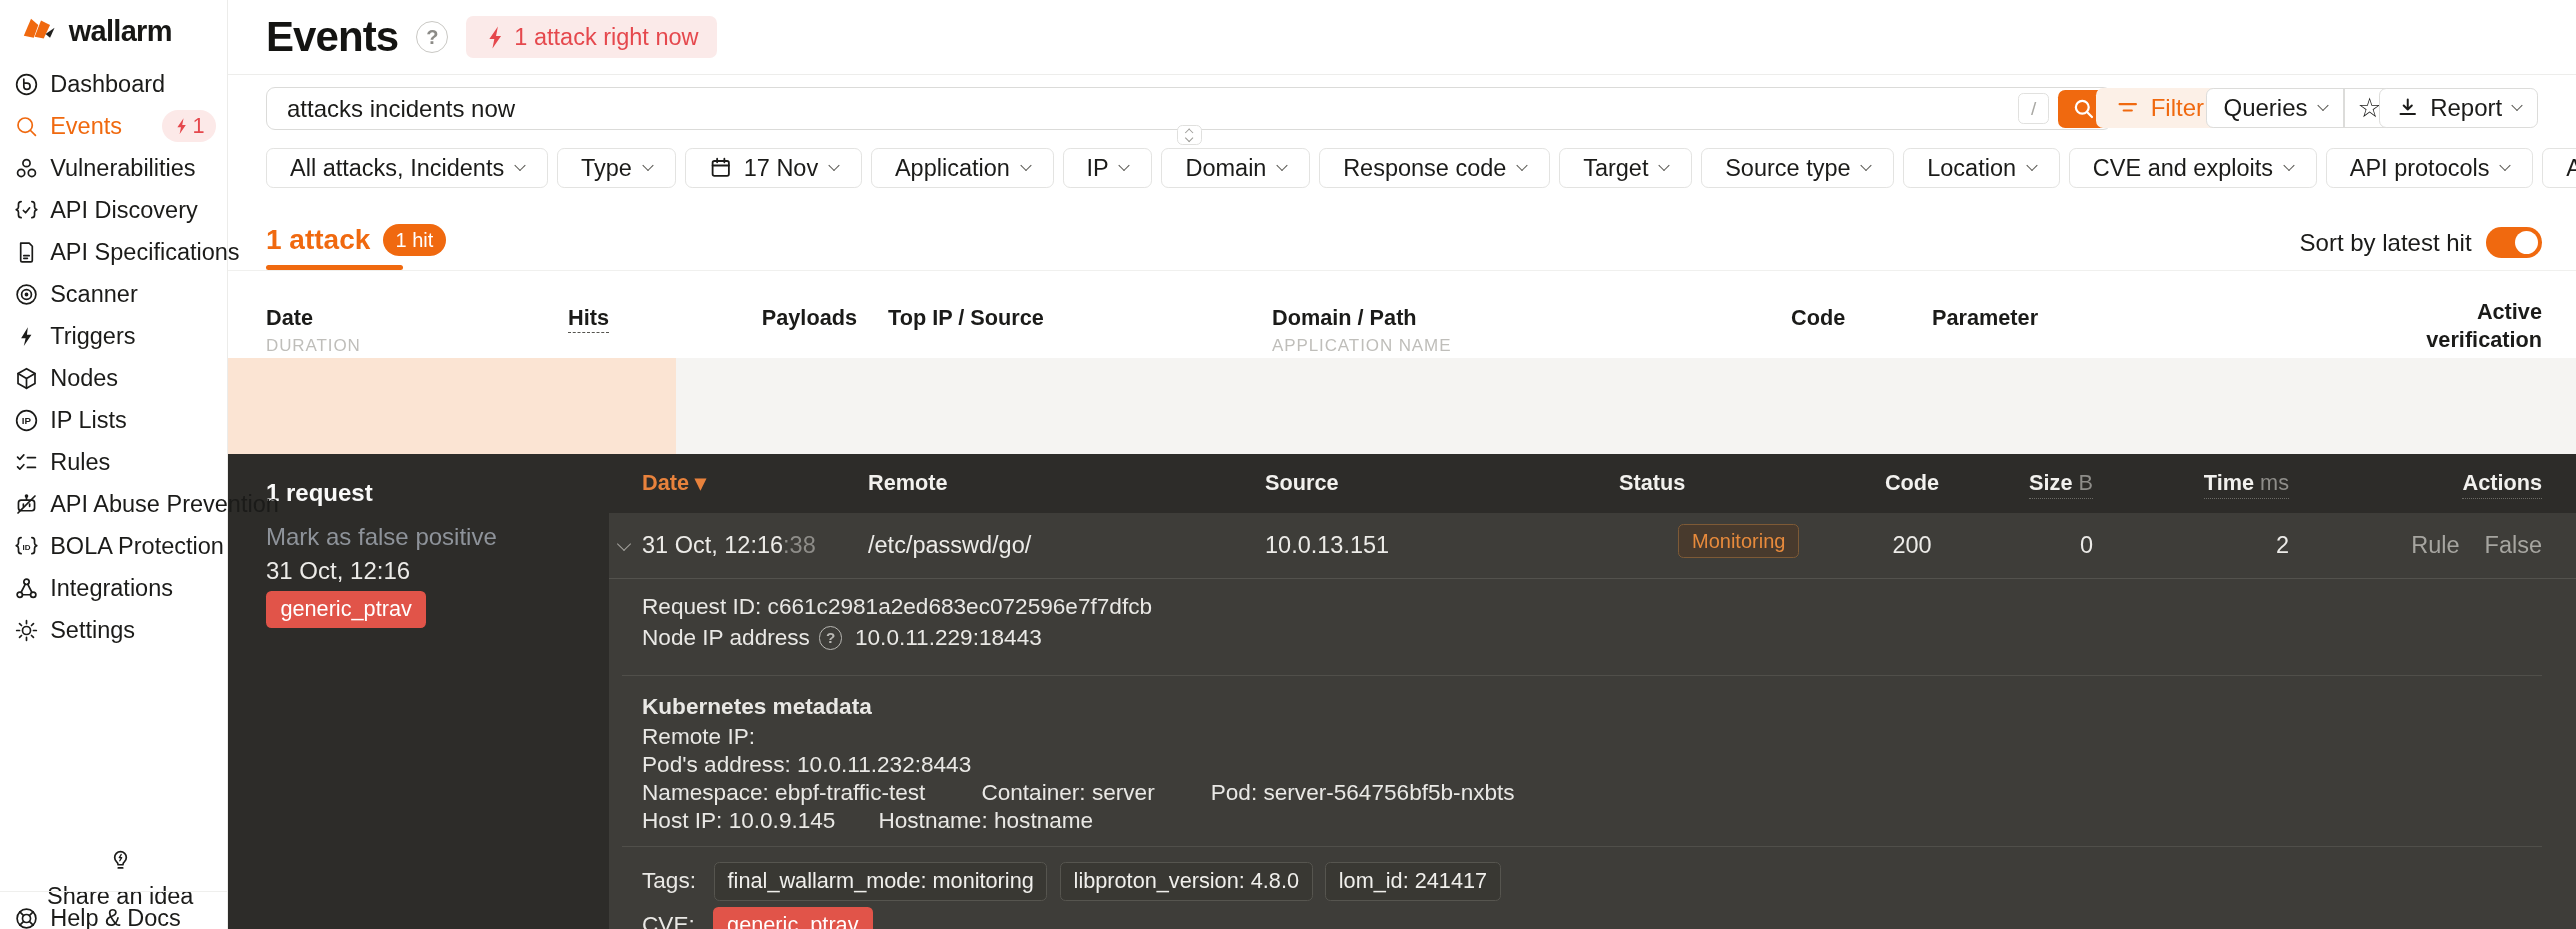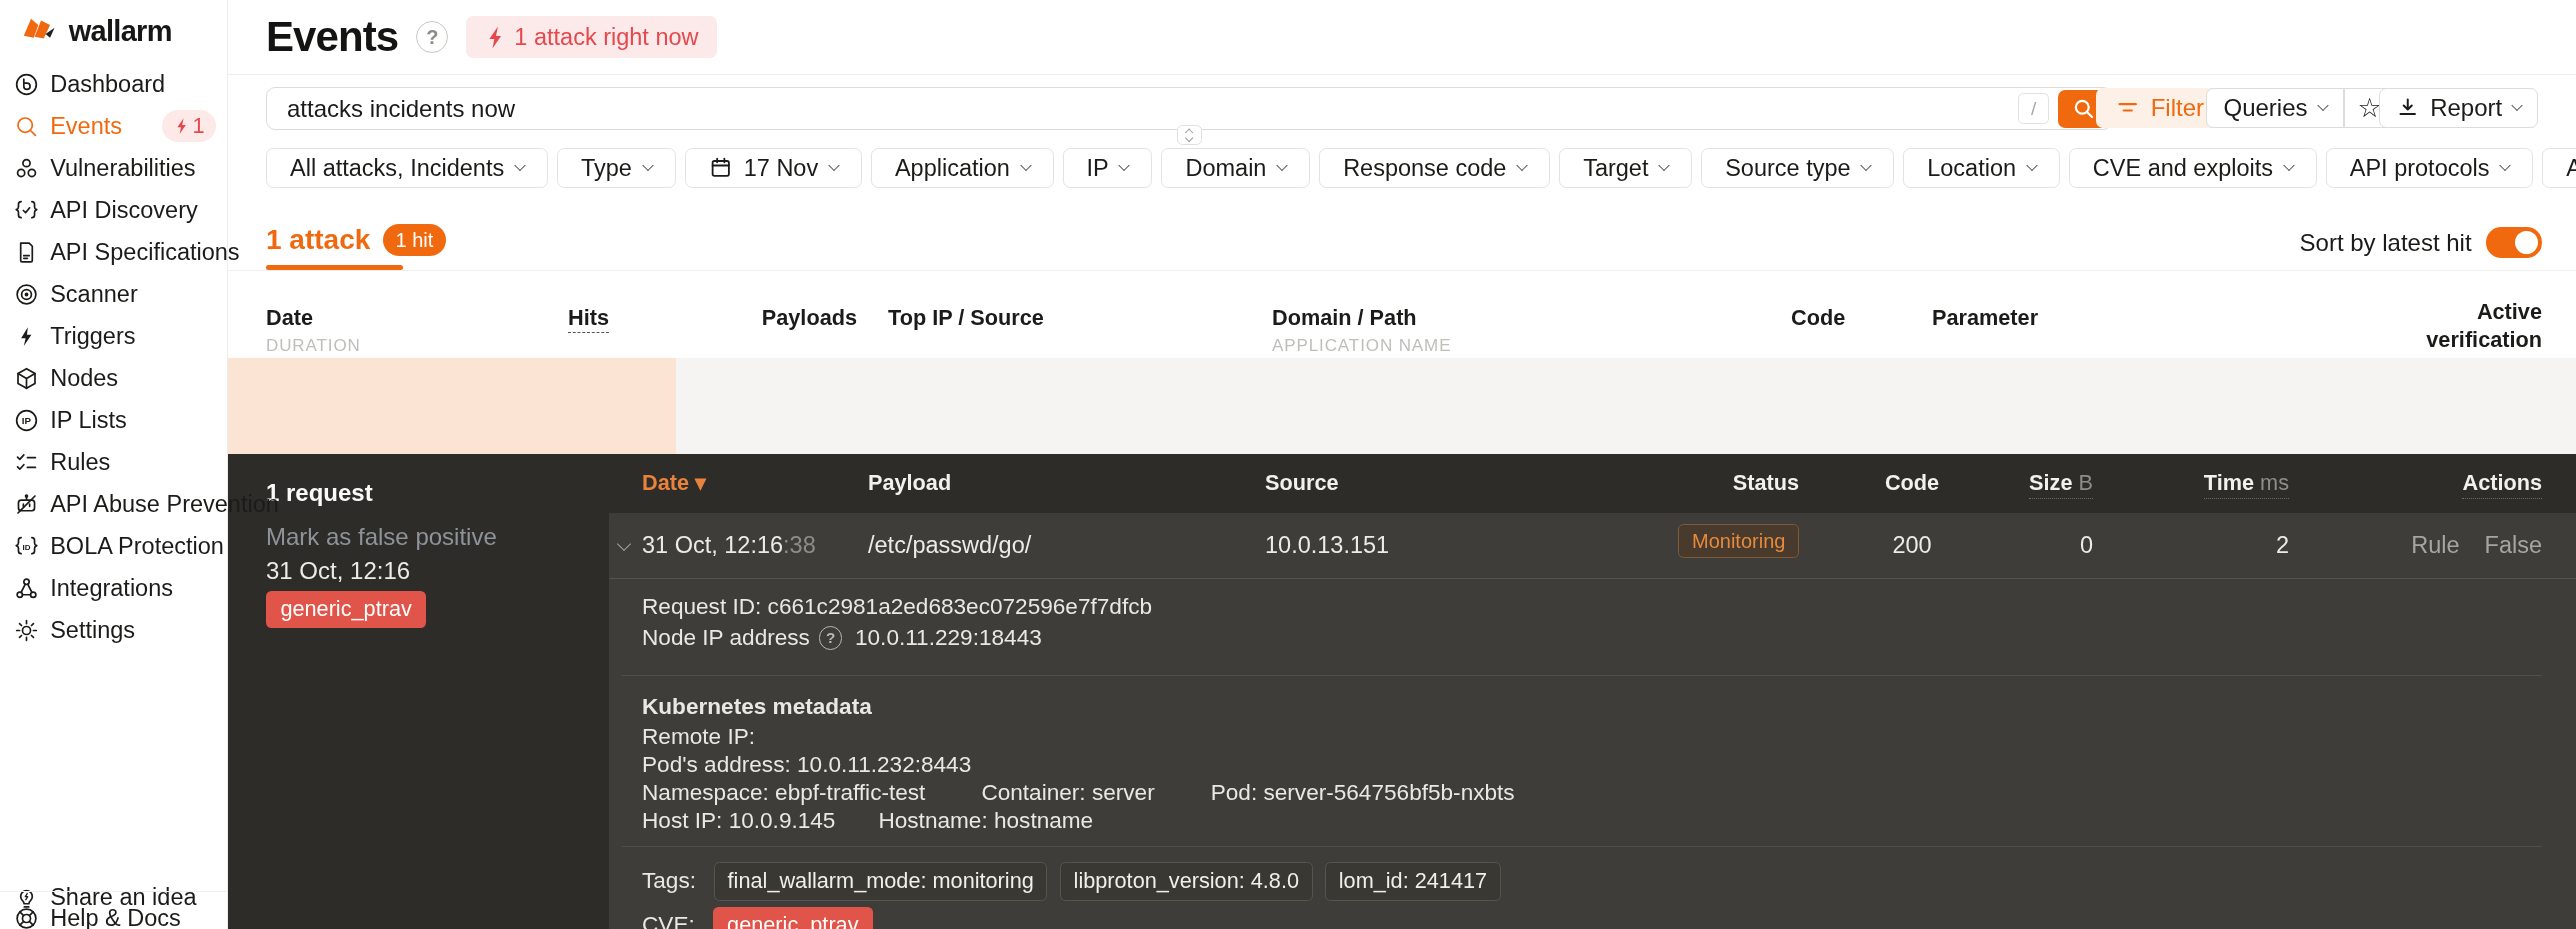--- a/index.html
+++ b/index.html
@@ -15,21 +15,21 @@
   .logo { position:absolute; left:21.7px; top:14.4px; display:flex; align-items:center; gap:9px; cursor:pointer; }
   .logo-text { font-size:29px; font-weight:700; letter-spacing:-0.7px; color:#171715; }
   .nav { position:absolute; top:63px; left:0; right:0; }
   .nav-item { height:42px; display:flex; align-items:center; padding-left:13.5px; gap:11.7px; font-size:23.5px; color:#1B1B19; cursor:pointer; }
   .nav-item.active { color:#F0690F; }
   .nav-icon { width:25px; height:25px; flex:none; display:flex; align-items:center; justify-content:center; color:inherit; }
   .nav-icon svg { stroke:currentColor; fill:none; stroke-width:1.9; stroke-linecap:round; stroke-linejoin:round; }
   .nav-label { white-space:nowrap; }
   .nav-badge { margin-left:auto; margin-right:10.8px; background:#FCE9E8; border-radius:901px; height:32px; padding:0 11.7px; display:flex; gap:5.4px; align-items:center; font-size:21.7px; color:#E5484D; }
   .side-divider { position:absolute; left:0; right:0; top:891px; border-top:0.9px solid #EFEFED; }
-  .foot-share { position:absolute; top:876px; left:0; right:0; }
+  .foot-share { position:absolute; top:846px; left:0; right:0;flex-direction:column; }
   .foot-help  { position:absolute; top:897px; left:0; right:0; }
 
   
   .main { position:absolute; left:228px; top:0; right:0; bottom:0; }
   .header { position:absolute; left:38px; top:0; height:74px; display:flex; align-items:center; gap:18px; }
   .page-title { font-size:42px; font-weight:800; letter-spacing:-0.9px; color:#141412; }
   .help-circle { width:32px; height:32px; border-radius:50%; border:1.8px solid #C9C8C4; color:#8C8B87; font-size:20px; font-weight:700; display:flex; align-items:center; justify-content:center; cursor:pointer; }
   .attack-banner { height:42px; padding:0 18px; border-radius:7.2px; background:#FBEAE9; color:#E5484D; font-size:23.5px; display:flex; align-items:center; gap:10px; cursor:pointer; }
   .header-line { position:absolute; top:74px; left:0; right:0; border-top:0.9px solid #EDEDEB; }
 
@@ -469,23 +469,23 @@
     <div class="panel-table-bg">
       <div class="panel-row-divider"></div>
     </div>
 
     <div class="sum-requests">1 request</div>
     <div class="sum-fp">Mark as false positive</div>
     <div class="sum-date">31 Oct, 12:16</div>
     <div class="sum-tag"><span class="red-badge">generic_ptrav</span></div>
 
     <div class="ph" style="left:414px; color:#E8823C;"><span>Date</span> ▾</div>
-    <div class="ph" style="left:640px;">Payload</div>
+    <div class="ph" style="left:640px;">Remote</div>
     <div class="ph" style="left:1037px;">Source</div>
-    <div class="ph" style="left:1391px; width:180px; text-align:right;">Status</div>
+    <div class="ph" style="left:1391px; width:180px; ">Status</div>
     <div class="ph" style="left:1621px; width:126px; text-align:center;">Code</div>
     <div class="ph" style="left:1739px; width:126px; text-align:right;"><span class="dotted-u"><span>Size</span> <span class="unit">B</span></span></div>
     <div class="ph" style="left:1917px; width:144px; text-align:right;"><span class="dotted-u"><span>Time</span> <span class="unit">ms</span></span></div>
     <div class="ph" style="right:34px; text-align:right;"><span class="dotted-u">Actions</span></div>
 
     <span class="row-chev" style="position:absolute; left:391px; top:85px;"></span>
     <div class="pv" style="left:414px;"><span>31 Oct, 12:16</span><span class="muted">:38</span></div>
     <div class="pv" style="left:640px;">/etc/passwd/go/</div>
     <div class="pv" style="left:1037px;">10.0.13.151</div>
     <div class="pv" style="left:1391px; width:180px; text-align:right; top:70px;"><span class="mon-badge">Monitoring</span></div>

